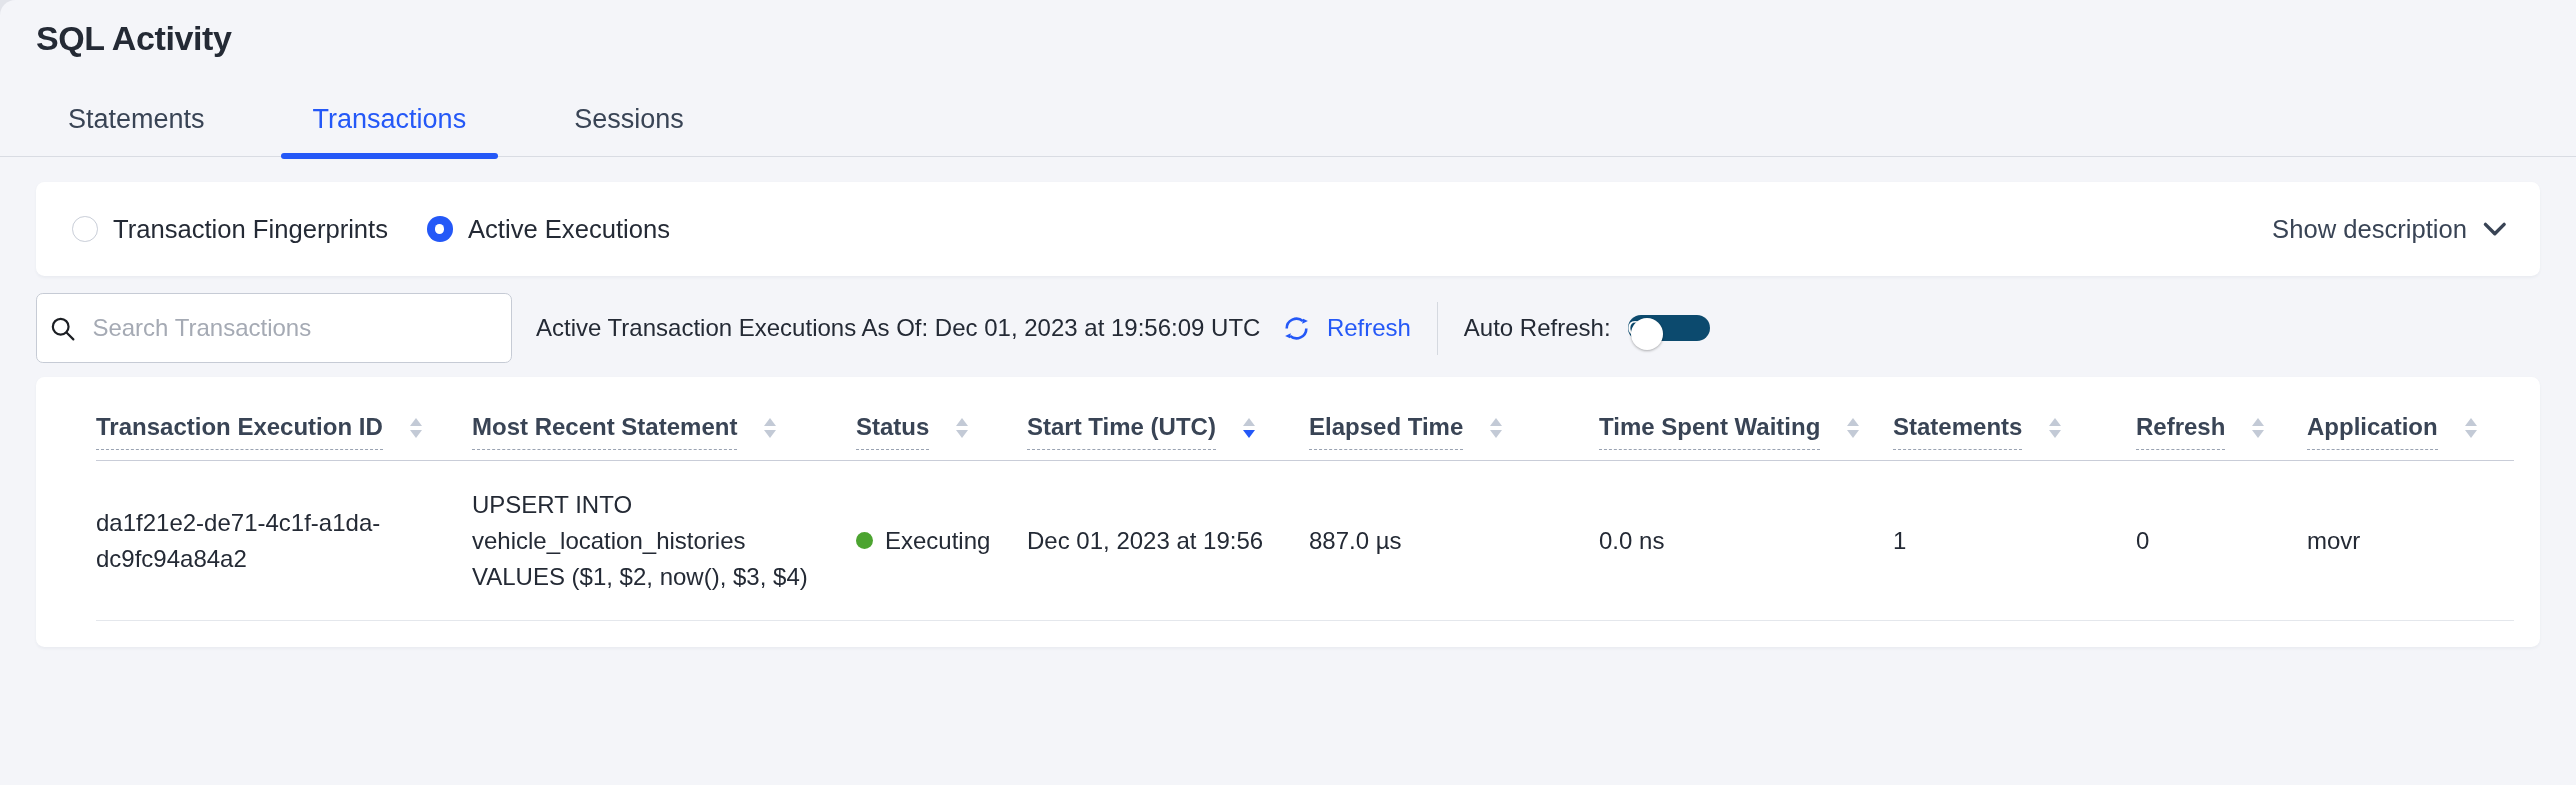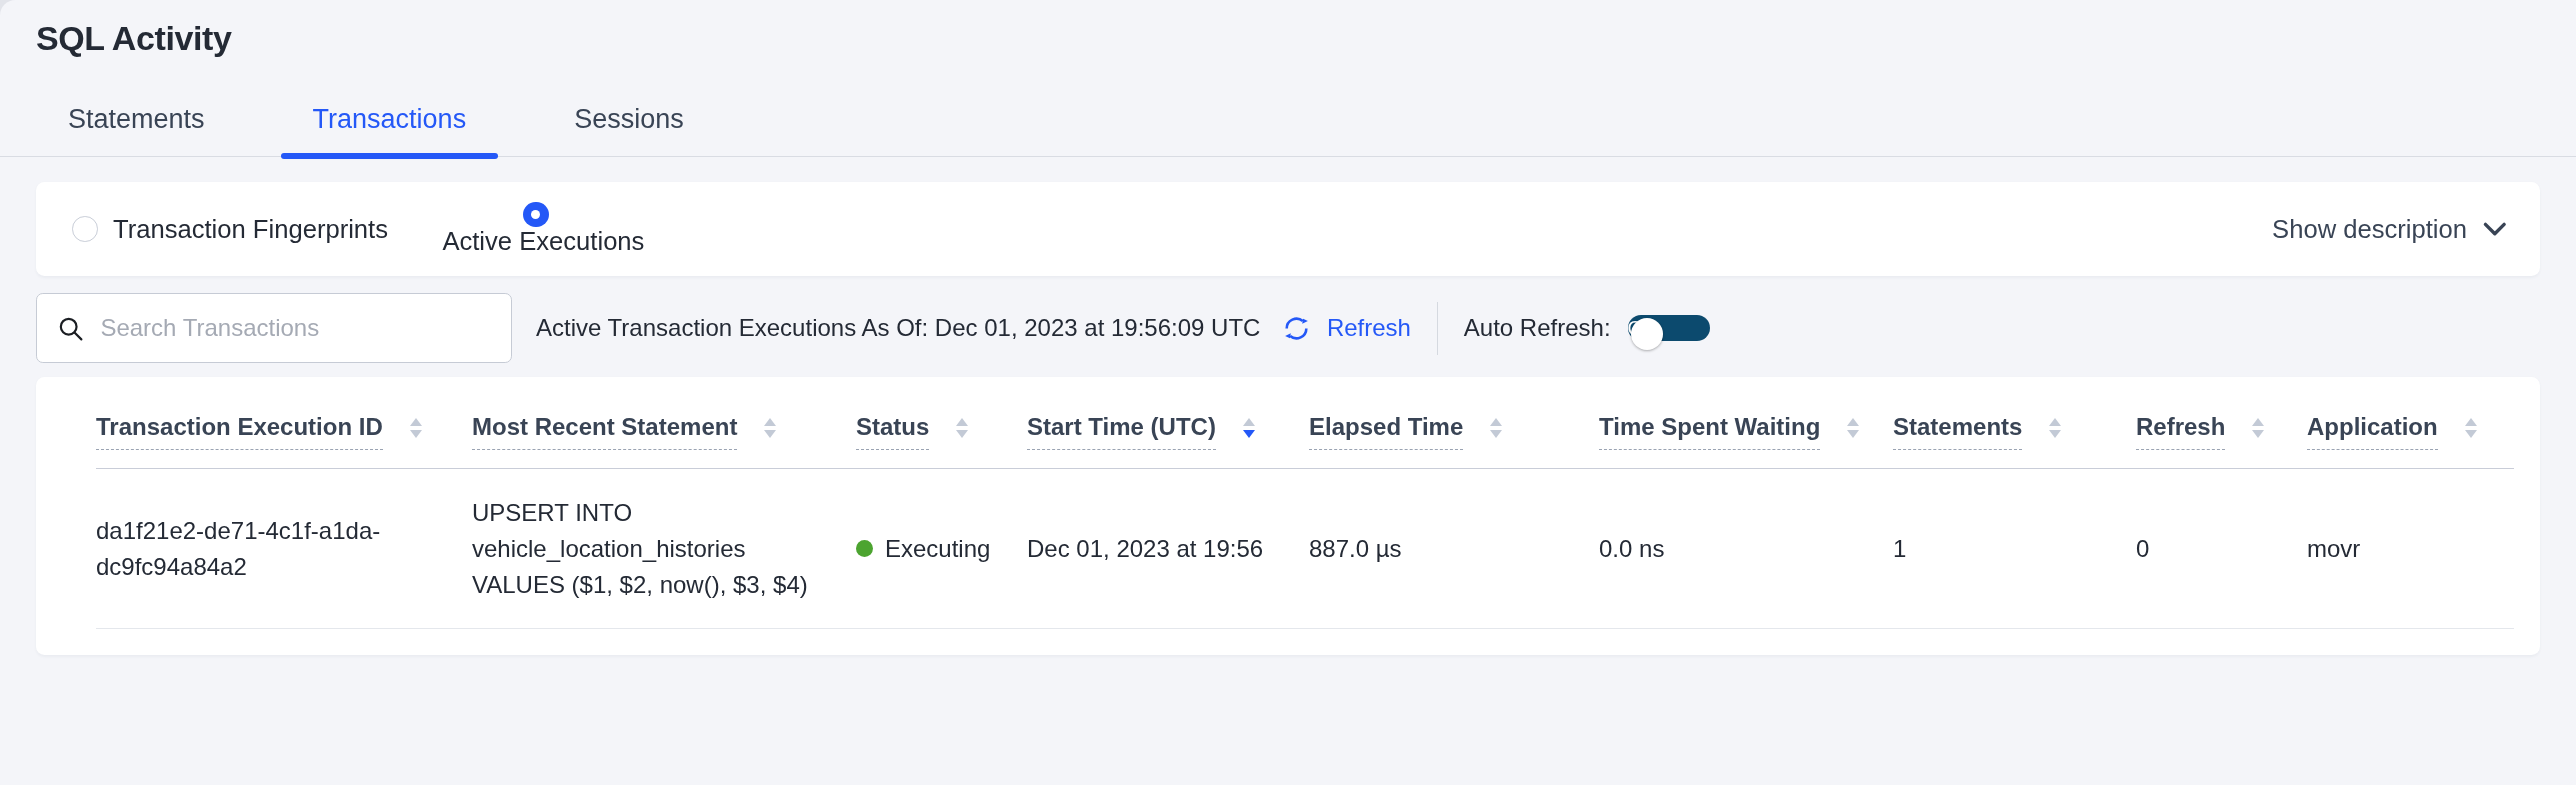--- a/index.html
+++ b/index.html
@@ -43,21 +43,21 @@
   
   .radio-card {
     margin:25.6px 36px 0 36px; height:94px;
     background:#fff; border-radius:8.5px;
     box-shadow:0 1.7px 2.6px rgba(60,70,100,.05);
     display:flex; align-items:center; justify-content:space-between;
     padding:0 32px 0 36px;
   }
   .radio-group { display:flex; align-items:center; }
   .radio-option { display:flex; align-items:center; cursor:pointer; }
-  .radio-option + .radio-option { margin-left:39px;flex-direction:column; }
+  .radio-option + .radio-option { margin-left:39px; }
   .radio-circle {
     width:25.6px; height:25.6px; border-radius:50%;
     background:#fff; border:1.7px solid #c9ced8; flex:0 0 auto;
   }
   .radio-circle.selected {
     border:none; background:#2458f7;
     display:flex; align-items:center; justify-content:center;
   }
   .radio-circle.selected::after {
     content:""; width:9.4px; height:9.4px; background:#fff; border-radius:50%;
@@ -66,21 +66,21 @@
 
   .show-desc { display:flex; align-items:center; cursor:pointer; }
   .show-desc-label { font-size:25.6px; color:#394455; }
   .show-desc svg { margin-left:15.4px; }
 
   
   .toolbar { margin:17px 36px 0 36px; display:flex; align-items:center; }
   .search-box {
     width:476px; height:70px; background:#fff;
     border:1.7px solid #c6cbd5; border-radius:6.8px;
-    display:flex; align-items:center; padding-left:19px;
+    display:flex; align-items:center; padding-left:11px;
   }
   .search-box input {
     border:none; outline:none; background:transparent;
     font-size:24px; color:#242a35; margin-left:15.4px; width:376px;
     font-family:"Liberation Sans", sans-serif;
   }
   .search-box input::placeholder { color:#a5aab4; }
   .filters-btn {
     margin-left:20.5px; height:70px; padding:0 25.6px;
     background:#fff; border:1.7px solid #c6cbd5; border-radius:6.8px;
@@ -122,21 +122,21 @@
     background:#fff; border-radius:8.5px;
     box-shadow:0 1.7px 2.6px rgba(60,70,100,.05);
     padding:0 25.6px 25.6px 60px;
   }
   .trow { display:flex; align-items:center; }
   .tc  { flex:0 0 auto; padding-right:17px; }
   .c1 { width:376px; } .c2 { width:384px; } .c3 { width:171px; }
   .c4 { width:282px; } .c5 { width:290px; } .c6 { width:294px; }
   .c7 { width:243px; } .c8 { width:171px; } .c9 { flex:1 1 auto; width:auto; }
 
-  .thead-row { padding-top:36px; padding-bottom:18px; border-bottom:1.7px solid #c9cdd8; align-items:flex-start; }
+  .thead-row { padding-top:36px; padding-bottom:10px; border-bottom:1.7px solid #c9cdd8; align-items:flex-start; }
   .hcell { display:flex; align-items:center; cursor:pointer; white-space:nowrap; }
   .hlabel {
     font-size:24px; font-weight:700; color:#394455;
     padding-bottom:8.5px; border-bottom:1.7px dashed #9aa3b2;
   }
   .sort { display:inline-flex; flex-direction:column; margin-left:27px; margin-top:-6.8px; }
   .sort i { display:block; width:0; height:0; border-left:6.8px solid transparent; border-right:6.8px solid transparent; }
   .sort .up   { border-bottom:8.5px solid #c3cad6; margin-bottom:4.3px; }
   .sort .down { border-top:8.5px solid #c3cad6; }
   .sort-desc .sort .down { border-top-color:#2458f7; }

